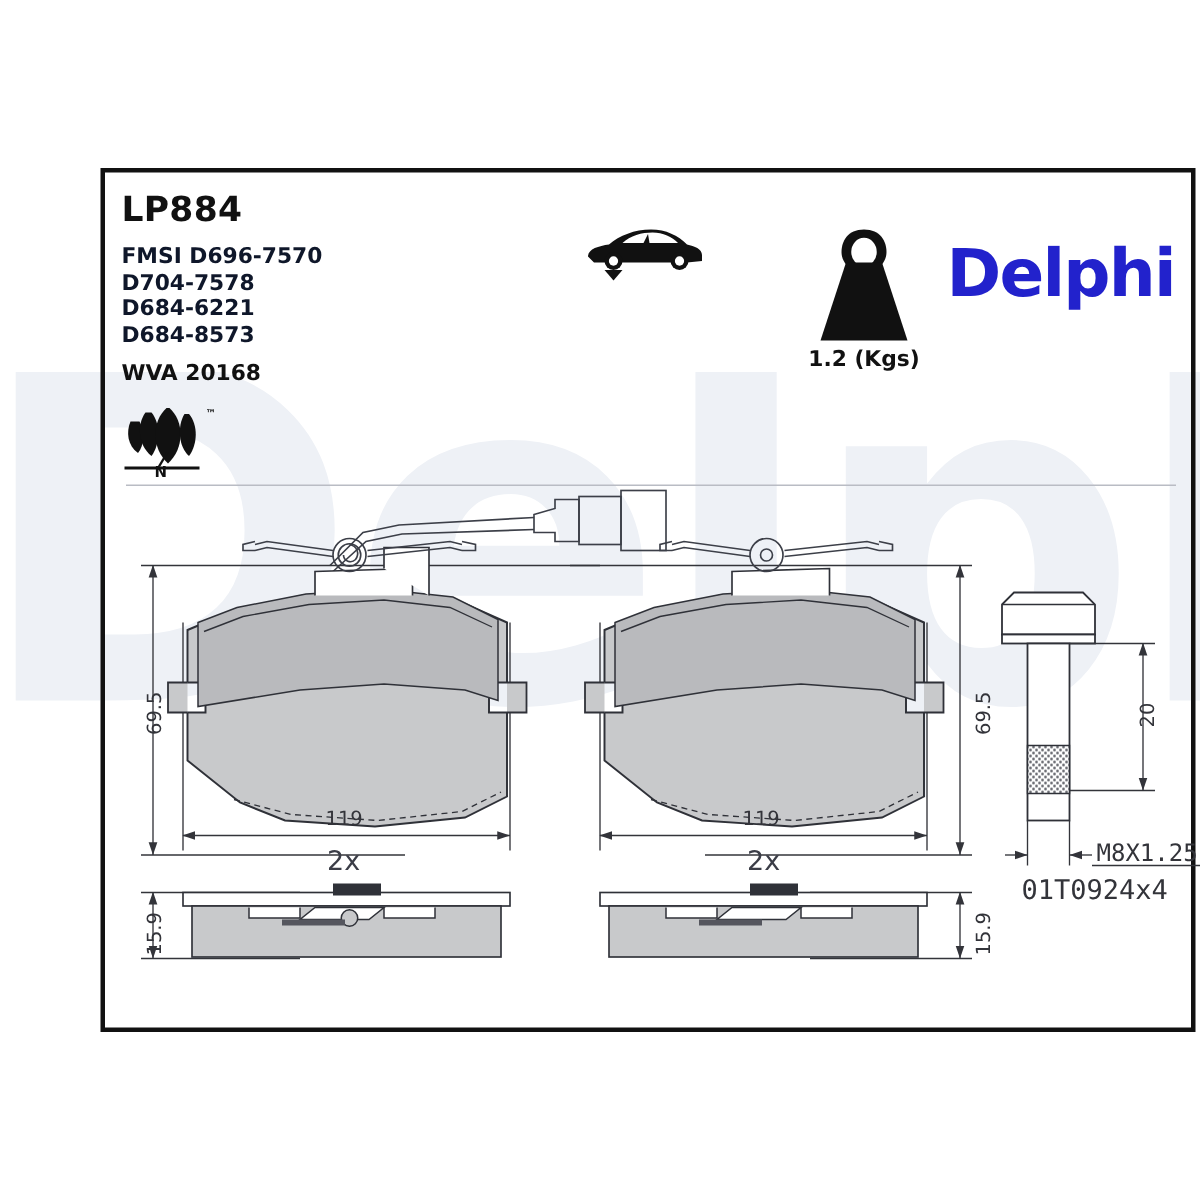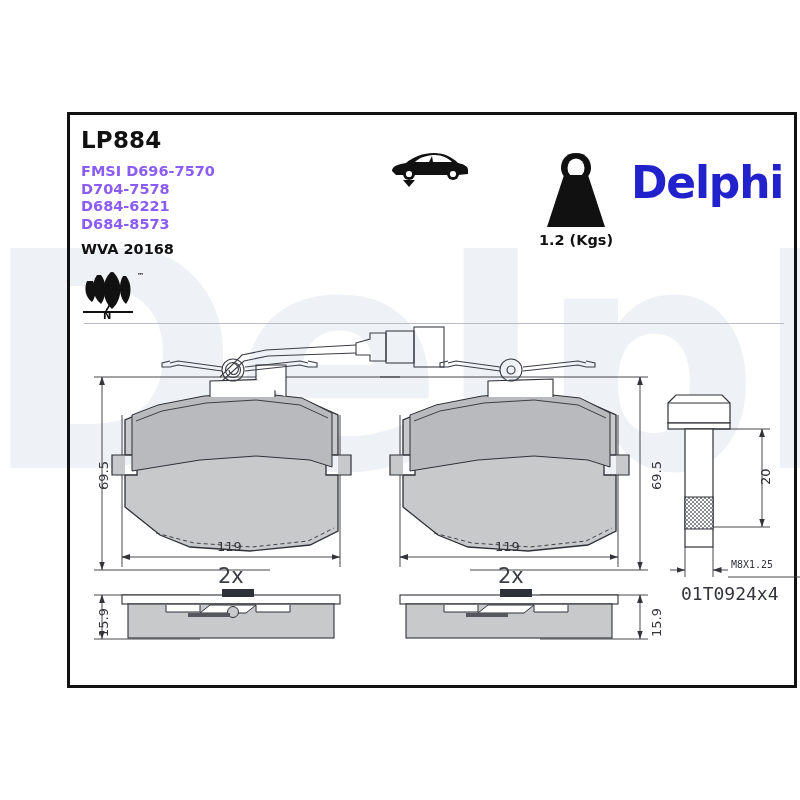--- a/index.html
+++ b/index.html
@@ -73,21 +73,21 @@
     color: #111111;
     letter-spacing: 0.2px;
   }
 
   #fmsi-list {
     position: absolute;
     left: 5px;
     top: 44px;
     font-size: 14.5px;
     font-weight: 700;
-    color: #8b5cf6;
+    color: #0f172a;
     line-height: 17.5px;
   }
   #fmsi-list div { white-space: nowrap; }
 
   #wva-code {
     position: absolute;
     left: 5px;
     top: 122px;
     font-size: 14.5px;
     font-weight: 700;
@@ -192,28 +192,28 @@
     color: #33343a;
     white-space: nowrap;
   }
   .dim-text.vert {
     transform: rotate(-90deg);
     transform-origin: left top;
   }
   .qty-text {
     position: absolute;
     font-family: "DejaVu Sans", sans-serif;
-    font-size: 21px;
+    font-size: 18px;
     color: #3b3d47;
     white-space: nowrap;
   }
   .bolt-text {
     position: absolute;
     font-family: "DejaVu Sans Mono", monospace;
-    font-size: 10px;
+    font-size: 16px;
     color: #33343a;
     white-space: nowrap;
   }
 
   
   #lockheed {
     position: absolute;
     left: 583px;
     top: 528px;
     font-family: "DejaVu Serif", serif;

